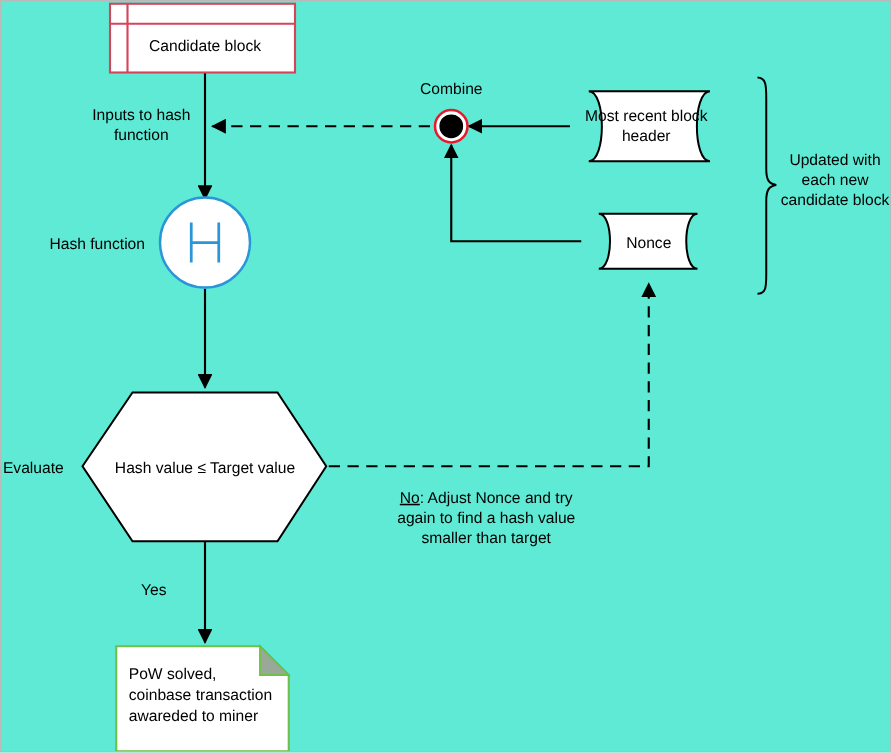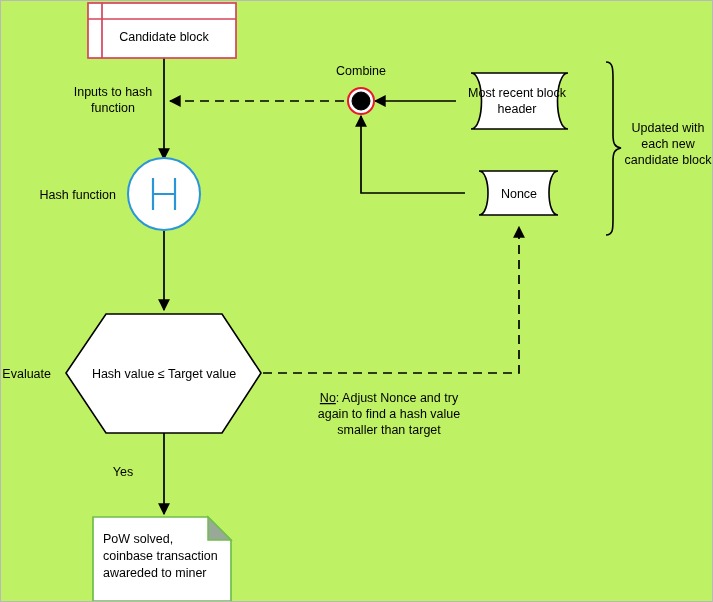--- a/index.html
+++ b/index.html
@@ -7,21 +7,21 @@
     padding: 0;
     background: #ffffff;
   }
   body {
     font-family: "Liberation Sans", sans-serif;
   }
   #canvas {
     position: relative;
     width: 713px;
     height: 602px;
-    background: #bef264;
+    background: #5eead4;
     border: 1px solid #b9b9b9;
     box-sizing: border-box;
     overflow: hidden;
   }
   svg.diagram {
     position: absolute;
     left: 0;
     top: 0;
     width: 713px;
     height: 602px;

